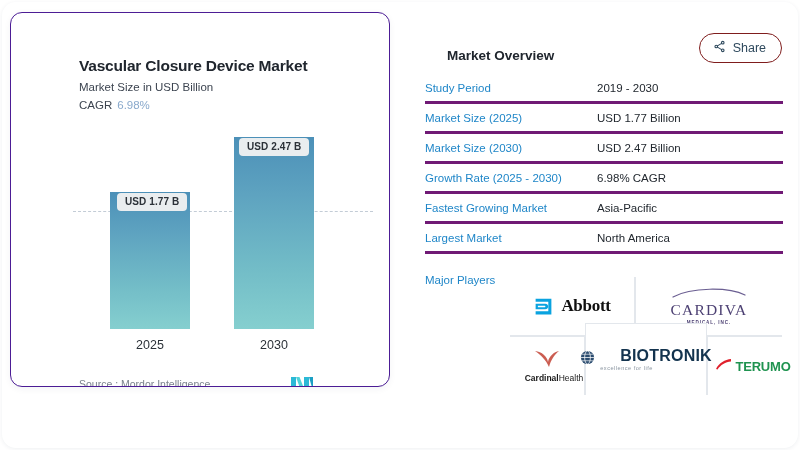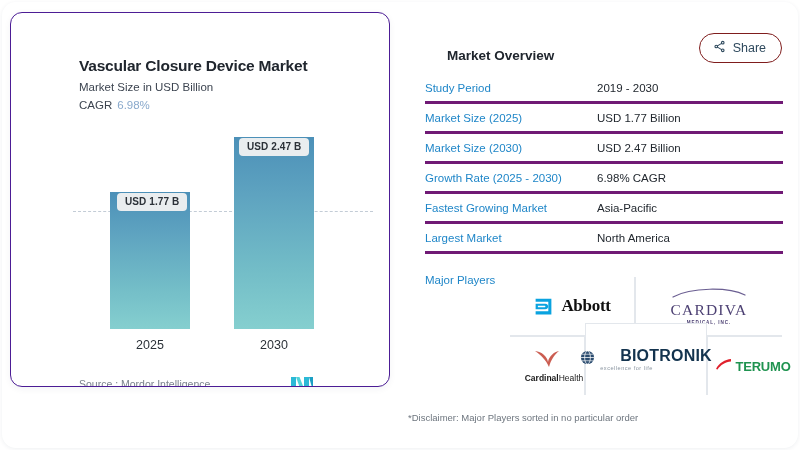--- a/index.html
+++ b/index.html
@@ -278,14 +278,13 @@
        <span>
          <svg width="17" height="13" viewBox="0 0 17 13">
            <path d="M1 11 C4 5 10 1.5 16 1 L16 3.6 C10.5 4.2 5.5 7 2.6 11.6 Z" fill="#e0202c"></path>
          </svg>
        </span>
        <span class="terumo-txt">TERUMO</span>
      </div>
    </div>
  </div>
 
- <div class="disclaimer">*Disclaimer: Major Players sorted in no particular order</div>
 </div>
 
 </body></html>

